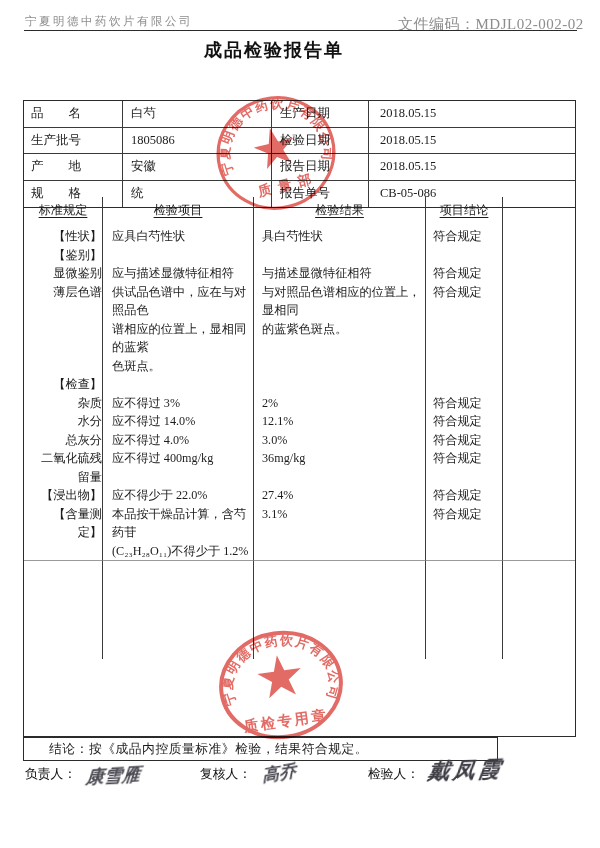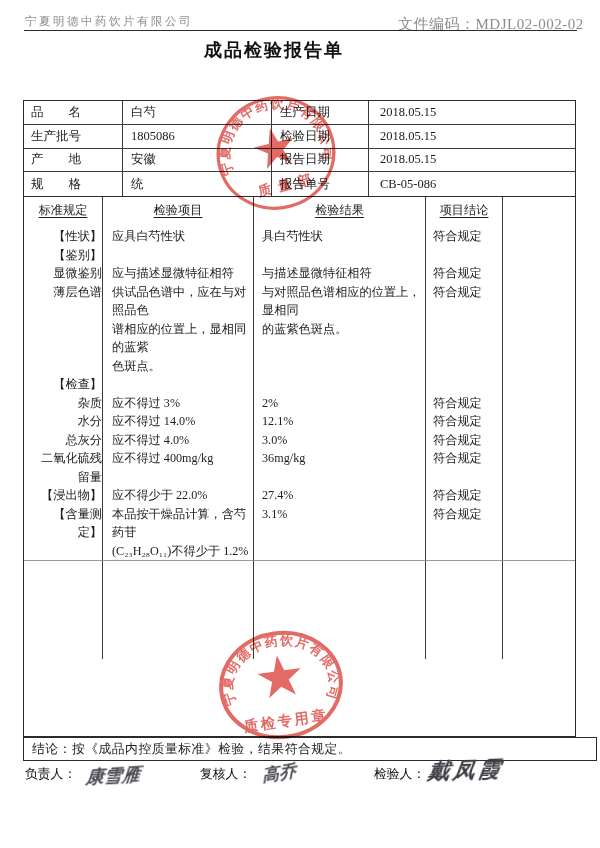--- a/index.html
+++ b/index.html
@@ -9,44 +9,44 @@
   
   .hdr-company{position:absolute;left:25px;top:14px;font-size:11.5px;color:#8d8d8d;letter-spacing:2.5px;}
   .hdr-code{position:absolute;left:398px;top:15px;font-size:15px;color:#8d8d8d;letter-spacing:.5px;}
   .hdr-rule{position:absolute;left:24px;top:30px;width:553px;border-top:1.6px solid #2b2b2b;}
 
   
   .doc-title{position:absolute;left:0;top:38px;width:548px;text-align:center;
              font-size:18px;font-weight:bold;letter-spacing:2px;color:#111;}
 
   
-  .info-table{position:absolute;left:23px;top:100px;width:553px;height:97px;
+  .info-table{position:absolute;left:23px;top:100px;width:553px;height:108px;
               border:1.4px solid #2b2b2b;display:grid;
               grid-template-columns:99px 149px 97px 1fr;grid-auto-rows:1fr;box-sizing:border-box;}
   .info-table>div{display:flex;align-items:center;font-size:12.5px;box-sizing:border-box;}
   .br{border-right:1px solid #3a3a3a;}
   .bb{border-bottom:1px solid #3a3a3a;}
   .pl7{padding-left:7px;}.pl8{padding-left:8px;}.pl11{padding-left:11px;}
 
   
   .result-table{position:absolute;left:23px;top:197px;width:553px;height:540px;
                 border:1.4px solid #2b2b2b;border-top:none;display:grid;
                 grid-template-columns:79px 151px 172px 77px 1fr;
                 grid-template-rows:26px 4px repeat(13,auto) 98px 1fr;
                 box-sizing:border-box;}
   .result-table>div{box-sizing:border-box;font-size:12.2px;line-height:18.5px;white-space:pre-line;}
   .hcell{display:flex;align-items:center;justify-content:center;
          font-size:12.5px;text-decoration:underline;text-underline-offset:3px;}
   .c1{padding-left:6px;text-align:right;}.c2{padding-left:9px;}.c3{padding-left:8px;}.c4{padding-left:7px;}
   .fl1{border-bottom:1px solid #9a9a9a;}
 
   
-  .conclusion-box{position:absolute;left:23px;top:737px;width:574px;height:24px;
+  .conclusion-box{position:absolute;left:23px;top:737px;width:475px;height:24px;
                   border:1.5px solid #2b2b2b;box-sizing:border-box;
-                  display:flex;align-items:center;padding-left:8px;
+                  display:flex;align-items:center;padding-left:25px;
                   font-size:12.8px;letter-spacing:.5px;}
 
   
   .sig-label{position:absolute;font-size:12.8px;color:#101010;}
   .sig-name{position:absolute;color:#4b4b53;font-style:italic;font-weight:bold;filter:blur(.3px);}
   .sig1{left:86px;top:764px;font-size:18px;transform:rotate(-3deg) skewX(-8deg);}
   .sig2{left:262px;top:762px;font-size:17px;transform:rotate(-9deg) skewX(-5deg);}
   .sig3{left:428px;top:756px;font-size:22px;letter-spacing:3px;transform:rotate(-2deg) skewX(-10deg);color:#3e3e46;}
 
   
@@ -191,21 +191,21 @@
   </div>
 
   <div class="conclusion-box">
     <span>结论：按《成品内控质量标准》检验，结果符合规定。</span>
   </div>
 
   <div class="sig-label" style="left:25px;top:766px;">负责人：</div>
   <div class="sig-name sig1">康雪雁</div>
   <div class="sig-label" style="left:200px;top:766px;">复核人：</div>
   <div class="sig-name sig2">高乔</div>
-  <div class="sig-label" style="left:368px;top:766px;margin-left:6px;">检验人：</div>
+  <div class="sig-label" style="left:368px;top:766px;">检验人：</div>
   <div class="sig-name sig3">戴凤霞</div>
 
   <svg class="stamp stamp-top" viewBox="0 0 124 118">
     <ellipse cx="62" cy="59" rx="58" ry="55" fill="none" stroke="#dd4e47" stroke-width="3.2"></ellipse>
     <path id="arcTop" d="M 17.8 74.4 A 47 45 0 1 1 106.2 74.4" fill="none"></path>
     <text font-size="13" fill="#dd4e47" letter-spacing="1.5">
       <textPath href="#arcTop" startOffset="6">宁夏明德中药饮片有限公司</textPath>
     </text>
     <polygon fill="#dd4e47" points="0,-23 5.2,-7.1 21.9,-7.1 8.4,2.7 13.5,18.6 0,8.8 -13.5,18.6 -8.4,2.7 -21.9,-7.1 -5.2,-7.1" transform="translate(62,55) scale(0.93)"></polygon>
     <text x="66" y="97" text-anchor="middle" font-size="13.5" fill="#dd4e47" letter-spacing="7">质量部</text>

